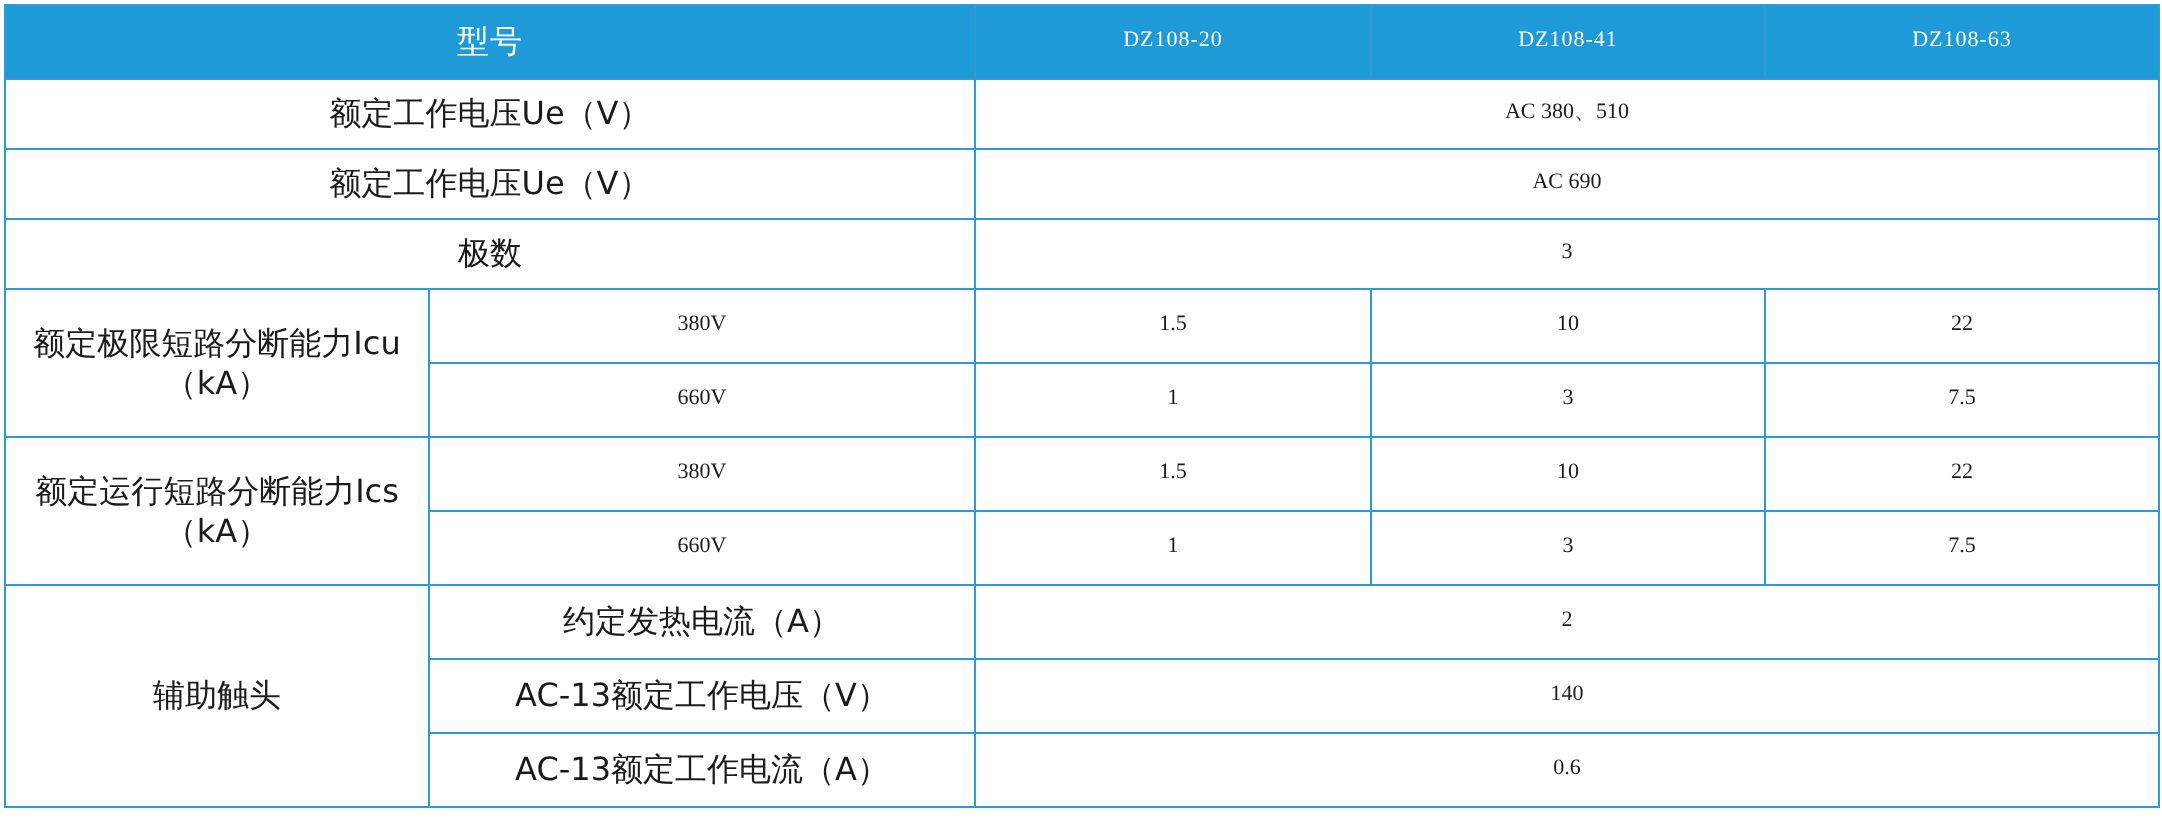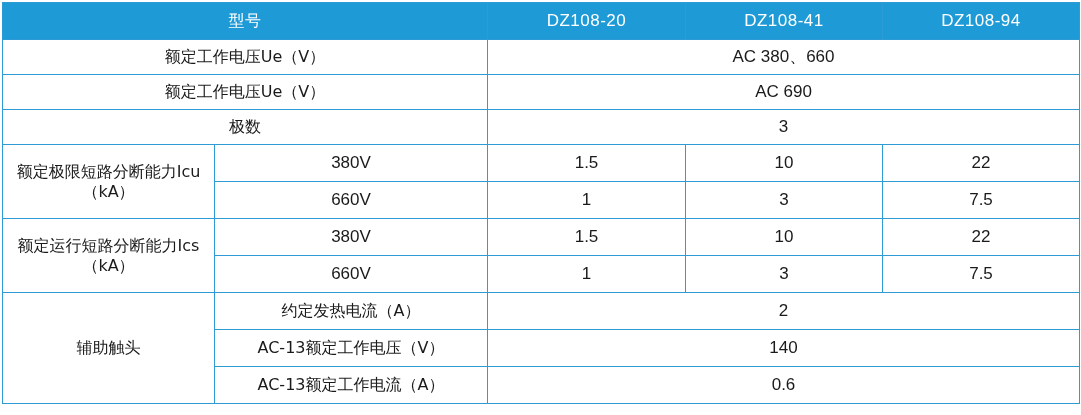--- a/index.html
+++ b/index.html
@@ -41,22 +41,22 @@
     padding-left: 40px;
   }
   .row-t {
     height: 37px;
   }
   .cn {
     font-family: "DejaVu Sans", "Liberation Sans", sans-serif;
     font-size: 16px;
   }
   .mono {
-    font-family: Liberation Sans, sans-serif;
-    font-size: 17px;
+    font-family: Liberation Serif, serif;
+    font-size: 11px;
   }
   .tall-label {
     line-height: 1.85;
   }
 </style>
 </head>
 <body>
 
 <table id="spec-table">
   <colgroup>
@@ -64,26 +64,26 @@
     <col style="width:273px">
     <col style="width:198px">
     <col style="width:197px">
     <col style="width:197px">
   </colgroup>
   <tbody>
     <tr>
       <th class="hdr cn" colspan="2">型号</th>
       <th class="hdr mono">DZ108-20</th>
       <th class="hdr mono">DZ108-41</th>
-      <th class="hdr mono">DZ108-94</th>
+      <th class="hdr mono">DZ108-63</th>
     </tr>
 
     <tr class="row-h">
       <td class="cn" colspan="2">额定工作电压Ue（V）</td>
-      <td class="mono" colspan="3">AC 380、660</td>
+      <td class="mono" colspan="3">AC 380、510</td>
     </tr>
 
     <tr class="row-h">
       <td class="cn" colspan="2">额定工作电压Ue（V）</td>
       <td class="mono" colspan="3">AC 690</td>
     </tr>
 
     <tr class="row-h">
       <td class="cn" colspan="2">极数</td>
       <td class="mono" colspan="3">3</td>

